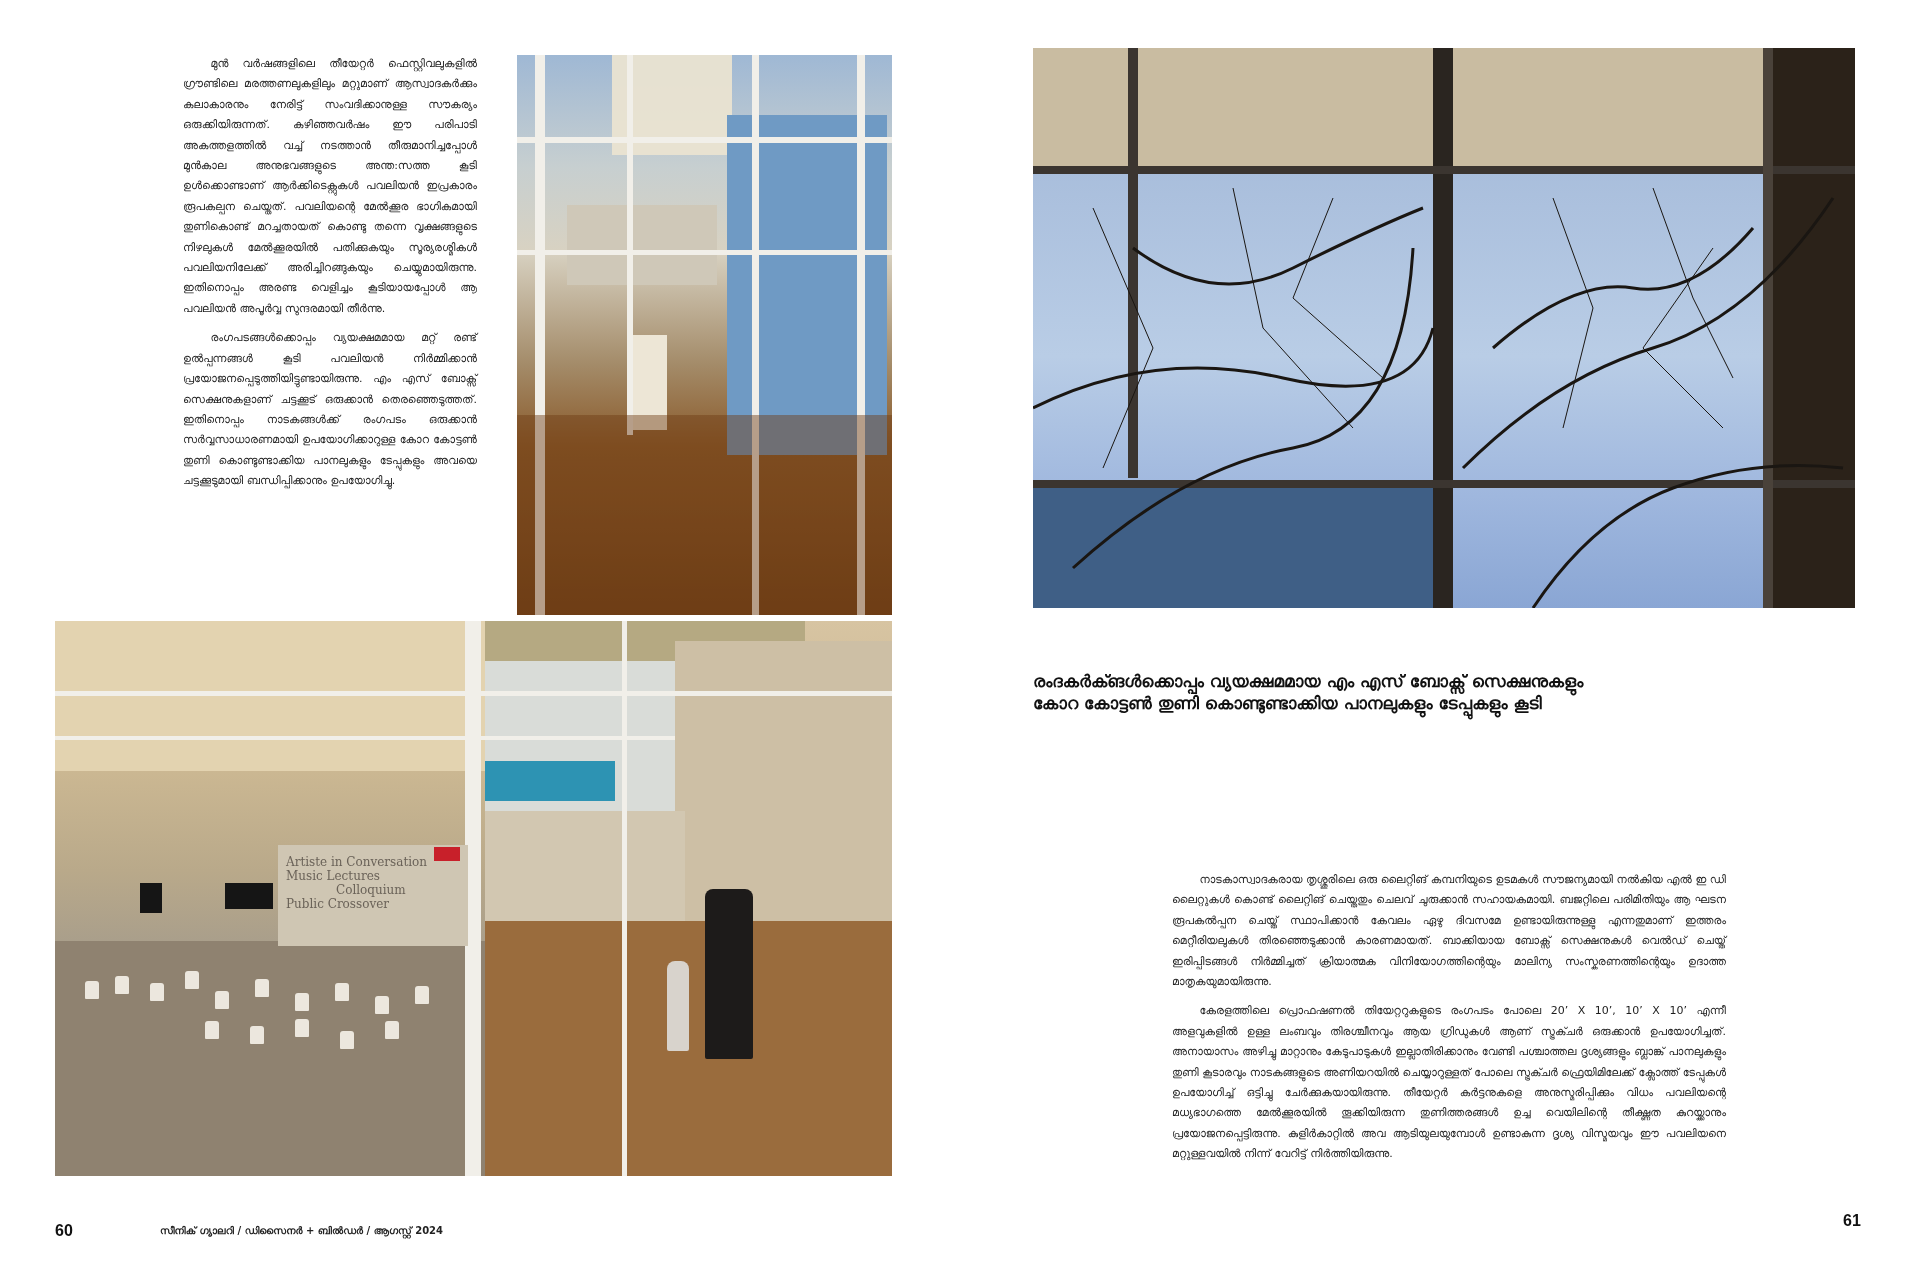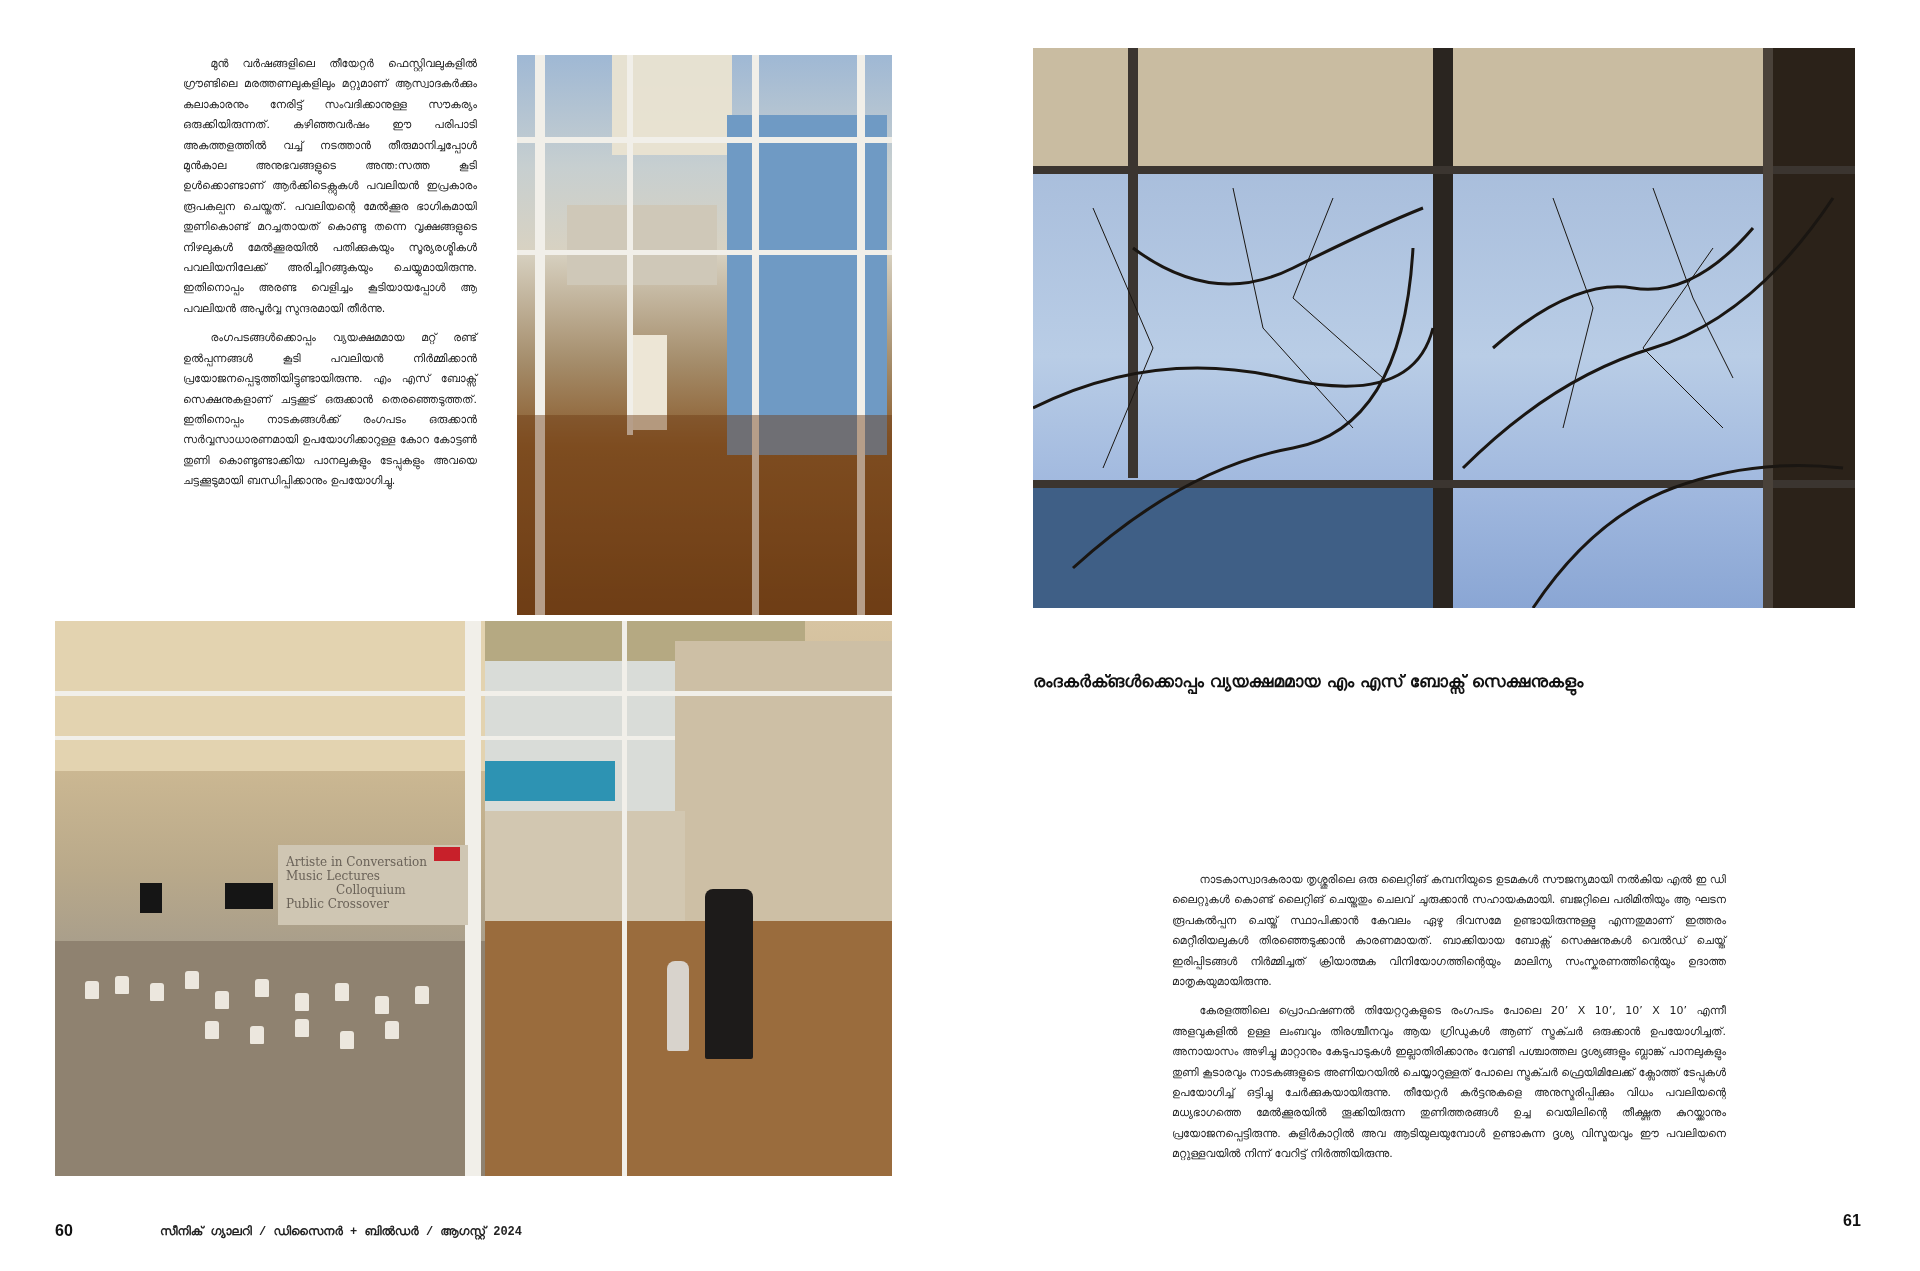--- a/index.html
+++ b/index.html
@@ -32,23 +32,23 @@
   .canopy { position: absolute; background: rgba(236,228,208,0.92); }
   .shade { position: absolute; background: rgba(60,40,20,0.25); }
 
   .pull-quote { position: absolute; left: 1033px; top: 670px; width: 620px;
     font-size: 17px; line-height: 22px; font-weight: bold; color: #111; }
   .pull-quote div { white-space: nowrap; }
 
   .folio { position: absolute; font-size: 16px; font-weight: bold; color: #111; font-family: "Liberation Sans", sans-serif; }
   #folio-left { left: 55px; top: 1222px; }
   #folio-right { left: 1843px; top: 1212px; }
-  .running-head { position: absolute; left: 160px; top: 1225px; font-size: 12px; font-weight: bold; color: #222; white-space: nowrap; font-family: Liberation Mono, monospace; }
+  .running-head { position: absolute; left: 160px; top: 1225px; font-size: 10px; font-weight: bold; color: #222; white-space: nowrap; }
 
-  .sign { position: absolute; left: 278px; top: 845px; width: 190px; height: 80px; background: #cfc6b3; color: #6a6258;
+  .sign { position: absolute; left: 278px; top: 845px; width: 190px; height: 101px; background: #cfc6b3; color: #6a6258;
     font-family: "DejaVu Serif", serif; font-size: 12px; line-height: 14px; padding: 10px 8px; box-sizing: border-box; }
   .sign .logo { position: absolute; right: 8px; top: 2px; width: 26px; height: 14px; background: #c8202a; }
   .tv { position: absolute; background: #151515; }
   .chair { position: absolute; width: 14px; height: 18px; background: #ece7de; border-radius: 3px 3px 1px 1px; }
   .person { position: absolute; background: #1d1b1a; border-radius: 8px 8px 2px 2px; }
 </style>
 </head>
 <body>
 
 <div class="page page-left"></div>
@@ -141,20 +141,21 @@
       <path d="M300 150 L260 250 L350 330"></path>
       <path d="M520 150 L560 260 L530 380"></path>
       <path d="M620 140 L660 250 L700 330"></path>
       <path d="M680 200 L610 300 L690 380"></path>
     </g>
   </svg>
 </div>
 
 <div class="pull-quote">
   <div>രംദകർക്ങൾക്കൊപ്പം വ്യയക്ഷമമായ എം എസ് ബോക്സ് സെക്ഷനുകളും</div>
+  <div>കോറ കോട്ടൺ തുണി കൊണ്ടുണ്ടാക്കിയ പാനലുകളും ടേപ്പുകളും കൂടി</div>
 </div>
 
 <div id="right-text" class="body-text">
   <p>നാടകാസ്വാദകരായ തൃശ്ശൂരിലെ ഒരു ലൈറ്റിങ് കമ്പനിയുടെ ഉടമകൾ സൗജന്യമായി നൽകിയ എൽ ഇ ഡി ലൈറ്റുകൾ കൊണ്ട് ലൈറ്റിങ് ചെയ്തതും ചെലവ് ചുരുക്കാൻ സഹായകമായി. ബജറ്റിലെ പരിമിതിയും ആ ഘടന രൂപകൽപ്പന ചെയ്ത് സ്ഥാപിക്കാൻ കേവലം ഏഴു ദിവസമേ ഉണ്ടായിരുന്നുള്ളു എന്നതുമാണ് ഇത്തരം മെറ്റീരിയലുകൾ തിരഞ്ഞെടുക്കാൻ കാരണമായത്. ബാക്കിയായ ബോക്സ് സെക്ഷനുകൾ വെൽഡ് ചെയ്ത് ഇരിപ്പിടങ്ങൾ നിർമ്മിച്ചത് ക്രിയാത്മക വിനിയോഗത്തിന്റെയും മാലിന്യ സംസ്കരണത്തിന്റെയും ഉദാത്ത മാതൃകയുമായിരുന്നു.</p>
   <p>കേരളത്തിലെ പ്രൊഫഷണൽ തിയേറ്ററുകളുടെ രംഗപടം പോലെ 20’ X 10’, 10’ X 10’ എന്നീ അളവുകളിൽ ഉള്ള ലംബവും തിരശ്ചീനവും ആയ ഗ്രിഡുകൾ ആണ് സ്ട്രക്ചർ ഒരുക്കാൻ ഉപയോഗിച്ചത്. അനായാസം അഴിച്ചു മാറ്റാനും കേടുപാടുകൾ ഇല്ലാതിരിക്കാനും വേണ്ടി പശ്ചാത്തല ദൃശ്യങ്ങളും ബ്ലാങ്ക് പാനലുകളും തുണി കൂടാരവും നാടകങ്ങളുടെ അണിയറയിൽ ചെയ്യാറുള്ളത് പോലെ സ്ട്രക്ചർ ഫ്രെയിമിലേക്ക് ക്ലോത്ത് ടേപ്പുകൾ ഉപയോഗിച്ച് ഒട്ടിച്ചു ചേർക്കുകയായിരുന്നു. തീയേറ്റർ കർട്ടനുകളെ അനുസ്മരിപ്പിക്കും വിധം പവലിയന്റെ മധ്യഭാഗത്തെ മേൽക്കൂരയിൽ തൂക്കിയിരുന്ന തുണിത്തരങ്ങൾ ഉച്ച വെയിലിന്റെ തീക്ഷ്ണത കുറയ്ക്കാനും പ്രയോജനപ്പെട്ടിരുന്നു. കുളിർകാറ്റിൽ അവ ആടിയുലയുമ്പോൾ ഉണ്ടാകുന്ന ദൃശ്യ വിസ്മയവും ഈ പവലിയനെ മറ്റുള്ളവയിൽ നിന്ന് വേറിട്ട് നിർത്തിയിരുന്നു.</p>
 </div>
 
 <div id="folio-right" class="folio">61</div>
 
 </body></html>

